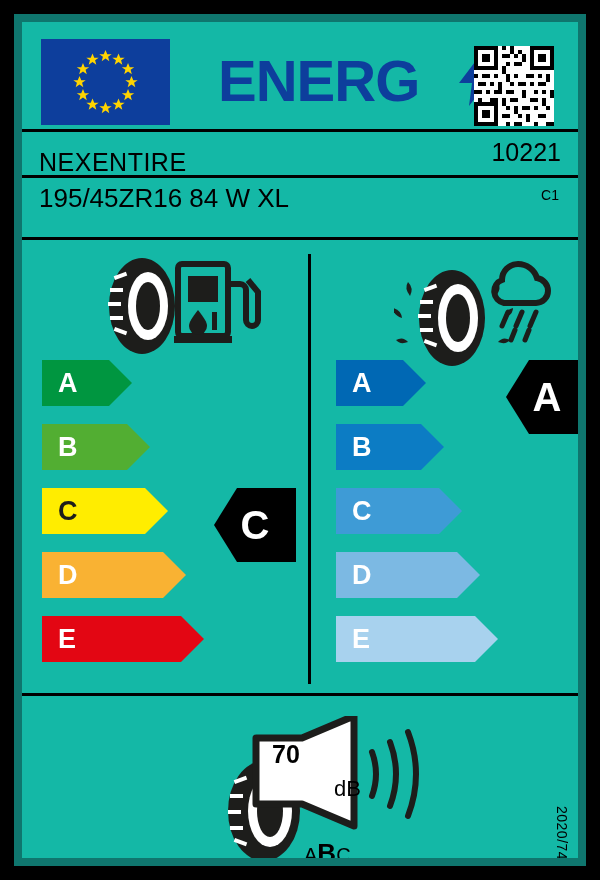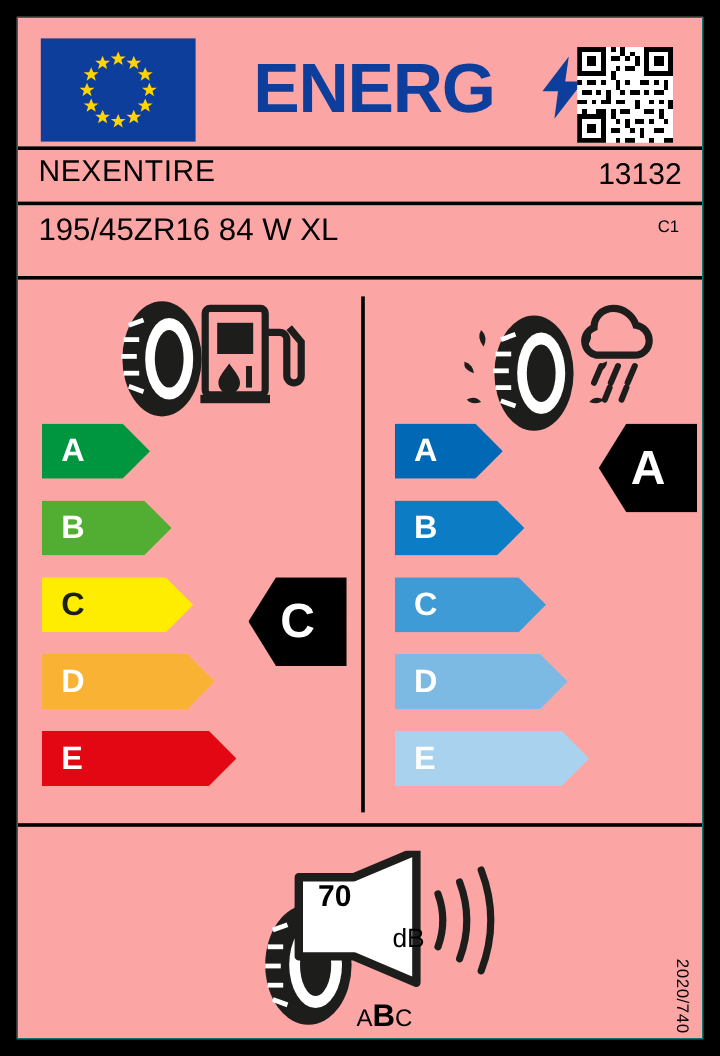--- a/index.html
+++ b/index.html
@@ -9,22 +9,22 @@
   }
   body {
     width: 600px; height: 880px;
     font-family: "Liberation Sans", sans-serif;
     overflow: hidden;
   }
   .label {
     position: absolute;
     left: 14px; top: 14px;
     width: 572px; height: 852px;
-    background: #fca5a5;
-    border: 1px solid #0f766e;
+    background: #14b8a6;
+    border: 8px solid #0f766e;
     overflow: hidden;
   }
 
   
   .header {
     position: relative;
     height: 110px;
     border-bottom: 3px solid #000;
   }
   .eu-flag {
@@ -54,21 +54,21 @@
   }
 
   
   .brand-row {
     position: relative;
     height: 46px;
     border-bottom: 3px solid #000;
   }
   .brand {
     position: absolute;
-    left: 17px; top: 4px;
+    left: 17px; top: 16px;
     font-size: 25px;
     letter-spacing: 0.5px;
     color: #000;
   }
   .model {
     position: absolute;
     right: 17px; top: 6px;
     font-size: 25px;
     color: #000;
   }
@@ -311,21 +311,21 @@
             <rect x="40" y="76" width="8" height="4"></rect>
             <rect x="60" y="76" width="4" height="4"></rect>
           <rect x="72" y="76" width="8" height="4"></rect>
         </g>
       </svg>
     </div>
   </div>
 
   <div class="brand-row">
     <div class="brand">NEXENTIRE</div>
-    <div class="model">13132</div>
+    <div class="model">10221</div>
   </div>
 
   <div class="size-row">
     <div class="size">195/45ZR16 84 W XL</div>
     <div class="tclass">C1</div>
   </div>
 
   <div class="main">
     <div class="divider"></div>
 

